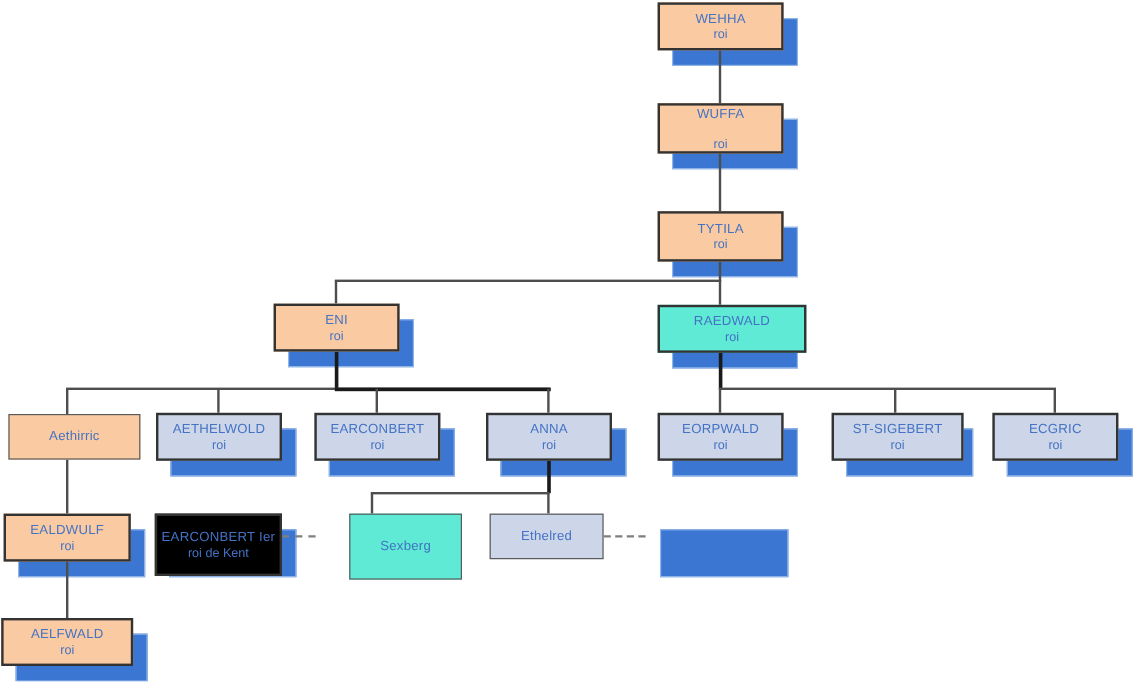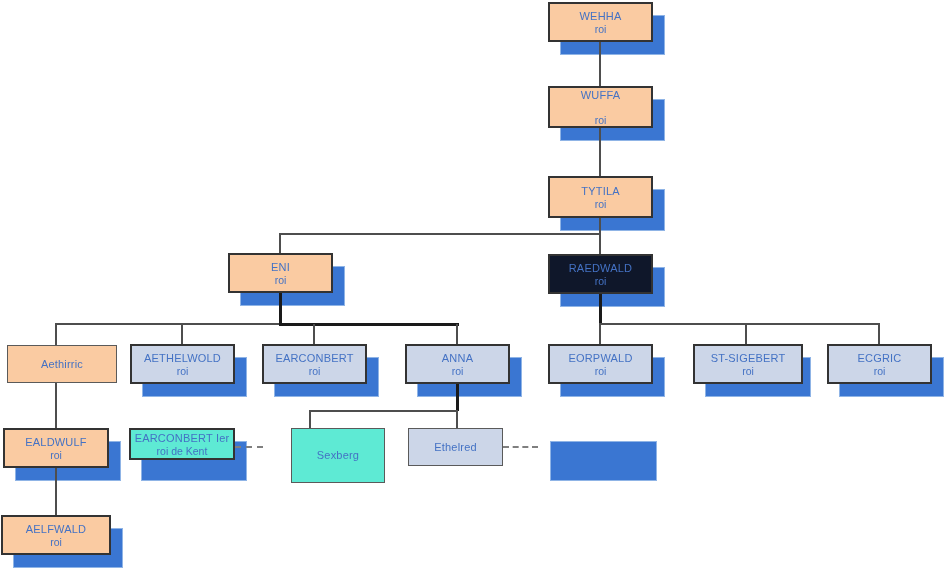--- a/index.html
+++ b/index.html
@@ -92,21 +92,21 @@
       <div class="subtitle">roi</div>
     </div>
     <div class="node" style="left: 548px; top: 176px; width: 105px; height: 42px; background: rgb(250, 203, 162); border: 2px solid rgb(51, 51, 51);">
       <div class="title">TYTILA</div>
       <div class="subtitle">roi</div>
     </div>
     <div class="node" style="left: 228px; top: 253px; width: 105px; height: 40px; background: rgb(250, 203, 162); border: 2px solid rgb(51, 51, 51);">
       <div class="title">ENI</div>
       <div class="subtitle">roi</div>
     </div>
-    <div class="node" style="left: 548px; top: 254px; width: 105px; height: 40px; background: #0f172a; border: 2px solid rgb(51, 51, 51);">
+    <div class="node" style="left: 548px; top: 254px; width: 124px; height: 40px; background: #5eead4; border: 2px solid rgb(51, 51, 51);">
       <div class="title">RAEDWALD</div>
       <div class="subtitle">roi</div>
     </div>
     <div class="node" style="left: 7px; top: 345px; width: 110px; height: 38px; background: rgb(250, 203, 162); border: 1.5px solid rgb(90, 90, 90);">
       <div class="title">Aethirric</div>
     </div>
     <div class="node" style="left: 130px; top: 344px; width: 105px; height: 40px; background: rgb(204, 214, 232); border: 2px solid rgb(51, 51, 51);">
       <div class="title">AETHELWOLD</div>
       <div class="subtitle">roi</div>
     </div>
@@ -127,21 +127,21 @@
       <div class="subtitle">roi</div>
     </div>
     <div class="node" style="left: 827px; top: 344px; width: 105px; height: 40px; background: rgb(204, 214, 232); border: 2px solid rgb(51, 51, 51);">
       <div class="title">ECGRIC</div>
       <div class="subtitle">roi</div>
     </div>
     <div class="node" style="left: 3px; top: 428px; width: 106px; height: 40px; background: rgb(250, 203, 162); border: 2px solid rgb(51, 51, 51);">
       <div class="title">EALDWULF</div>
       <div class="subtitle">roi</div>
     </div>
-    <div class="node" style="left: 129px; top: 428px; width: 106px; height: 32px; background: #5eead4; border: 2px solid rgb(51, 51, 51); align-items: center;">
+    <div class="node" style="left: 129px; top: 428px; width: 106px; height: 52px; background: #000000; border: 2px solid rgb(51, 51, 51); align-items: center;">
       <div class="title">EARCONBERT Ier</div>
       <div class="subtitle">roi de Kent</div>
     </div>
     <div class="node" style="left: 263px; top: 428px; width: 94px; height: 55px; background: #5eead4; border: 1.5px solid rgb(90, 90, 90); margin-left: 28px;">
       <div class="title">Sexberg</div>
     </div>
     <div class="node" style="left: 408px; top: 428px; width: 95px; height: 38px; background: rgb(204, 214, 232); border: 1.5px solid rgb(90, 90, 90);">
       <div class="title">Ethelred</div>
     </div>
     <div class="node" style="left: 1px; top: 515px; width: 110px; height: 40px; background: rgb(250, 203, 162); border: 2px solid rgb(51, 51, 51);">

